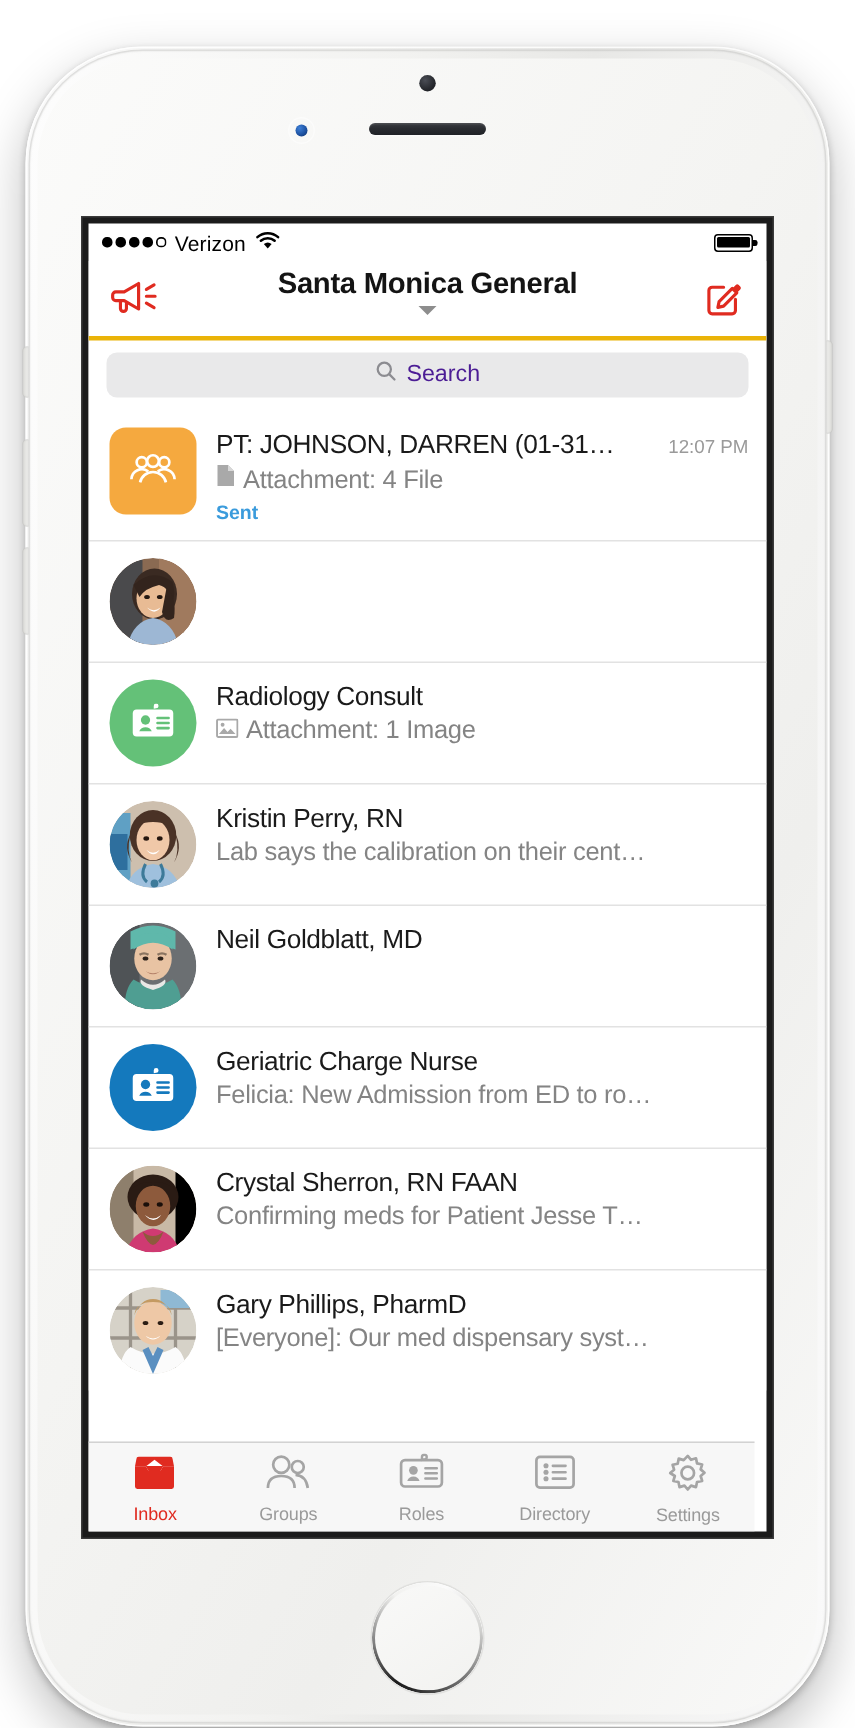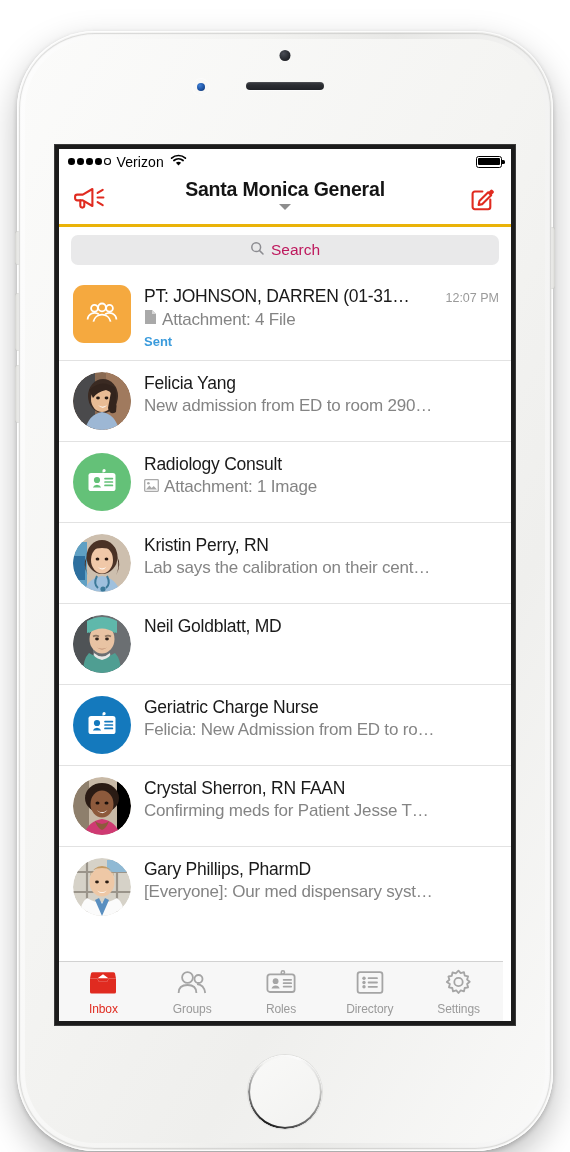--- a/index.html
+++ b/index.html
@@ -139,21 +139,21 @@
     border-top:6px solid #8d8d8d;
   }
   .nav-btn { position:relative; z-index:2; cursor:pointer; line-height:0; }
   .nav-btn.right { margin-left:auto; }
 
   
   .searchwrap { padding:8px 12px 9px; background:#fff; }
   .searchbar {
     height:30px; border-radius:7px; background:#e9e9ea;
     display:flex; align-items:center; justify-content:center; gap:6px;
-    font-size:15.5px; color:#be185d;
+    font-size:15.5px; color:#4c1d95;
   }
 
   
   .list { background:#fff; }
   .row {
     display:flex; padding:11px 12px 11px 14px;
     border-bottom:1px solid #e2e2e2; cursor:pointer;
   }
   .row:last-child { border-bottom:none; }
   .av { width:58px; height:58px; flex:0 0 58px; margin-right:13px; }
@@ -329,29 +329,20 @@
                   <ellipse cx="30" cy="24" rx="15" ry="17" fill="#3a2a22"></ellipse>
                   <ellipse cx="29" cy="27" rx="11" ry="13" fill="#e8bb94"></ellipse>
                   <path d="M16 18q13-12 26-2 3 12-2 14 1-10-7-12-9 2-13 8z" fill="#33241d"></path>
                   <path d="M38 20q7 6 5 20-6 4-8-4z" fill="#33241d"></path>
                   <ellipse cx="25" cy="26" rx="1.9" ry="1.4" fill="#241812"></ellipse>
                   <ellipse cx="33.5" cy="26" rx="1.9" ry="1.4" fill="#241812"></ellipse>
                   <path d="M25 33q4.5 3.5 9 0-4 5.5-9 0z" fill="#fff"></path>
                   <path d="M12 58q4-16 17-18 13 2 17 18z" fill="#9db7d4"></path>
                 </g>
               </svg>
-            </div>
-          </div>
-          <div class="rbody">
-            <div class="rtop">
-              <span class="rname">Felicia Yang</span>
-              <span class="rtime"></span>
-            </div>
-            <div class="rprev">
-              <span>New admission from ED to room 290…</span>
             </div>
           </div>
         </div>
 
         <div class="row">
           <div class="av">
             <div class="av-circle" style="background:#64c178">
               <svg width="32" height="26" viewBox="0 0 32 26">
                 <path d="M16.5 3.5V1.6a1.6 1.6 0 1 1 1.6 1.6z" fill="#fff"></path>
                 <rect x="2.5" y="4" width="27" height="18" rx="2.6" fill="#fff"></rect>

